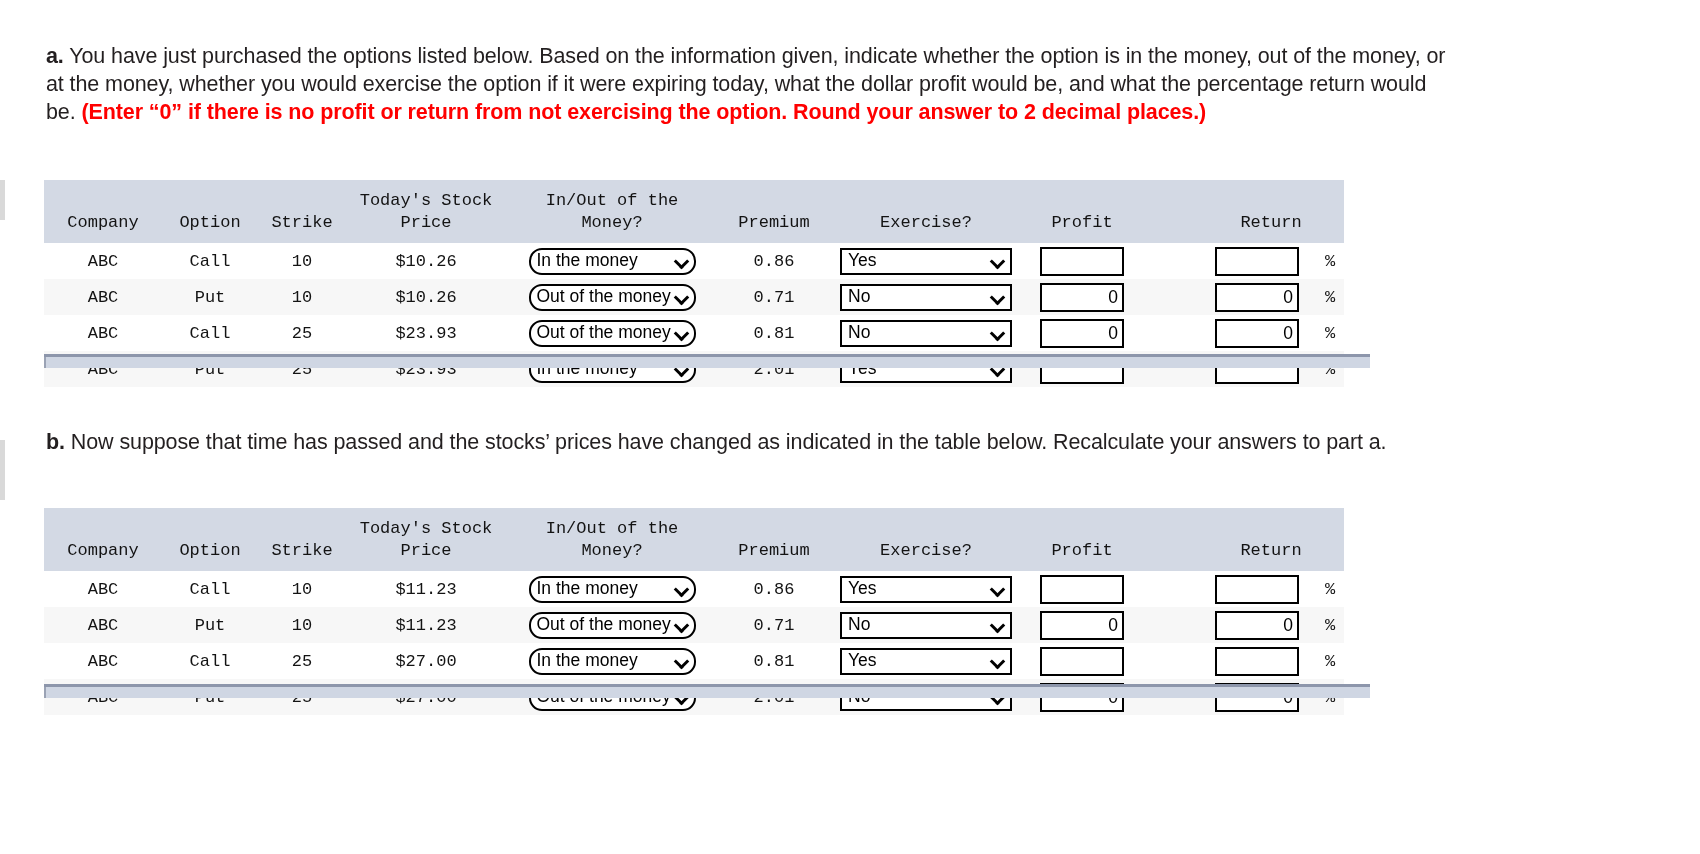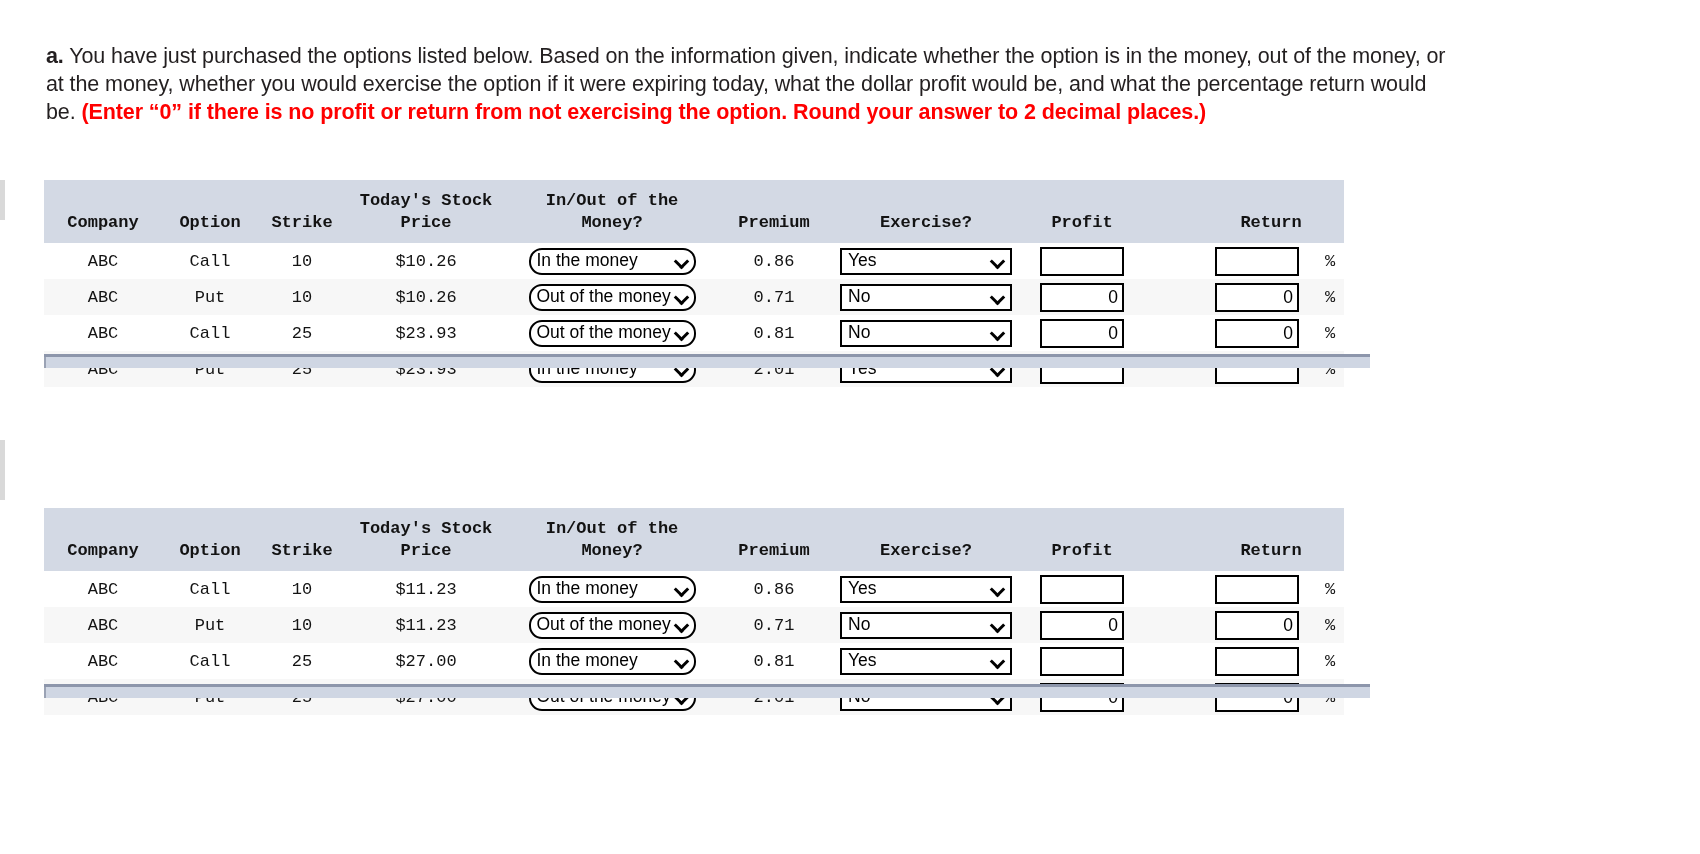--- a/index.html
+++ b/index.html
@@ -55,21 +55,21 @@
 
   table.qtable {
     border-collapse: collapse;
     background: #ffffff;
     font-family: "Liberation Mono", "DejaVu Sans Mono", monospace;
     font-size: 17px;
     table-layout: fixed;
   }
   table.qtable thead th {
     background: #d3d9e4;
-    font-weight: bold;
+    font-weight: normal;
     font-size: 17px;
     color: #131313;
     text-align: center;
     vertical-align: bottom;
     padding: 10px 4px 9px 4px;
     line-height: 22px;
     letter-spacing: 0px;
   }
   table.qtable tbody td {
     text-align: center;
@@ -348,20 +348,23 @@
         </tr>
 
       </tbody>
     </table>
   </div>
 
   <div class="hscroll" id="scroll-a">
     <div class="thumb"></div>
   </div>
 
+  <div class="prompt" id="prompt-b">
+    <span class="lead">b.</span><span> Now suppose that time has passed and the stocks’ prices have changed as indicated in the table below.  Recalculate your answers to part a.</span>
+  </div>
 
   <div class="table-wrap" id="table-b-wrap">
     <table class="qtable">
       <colgroup>
         <col class="col-company">
           <col class="col-option">
           <col class="col-strike">
         <col class="col-price">
           <col class="col-inout">
           <col class="col-premium">

